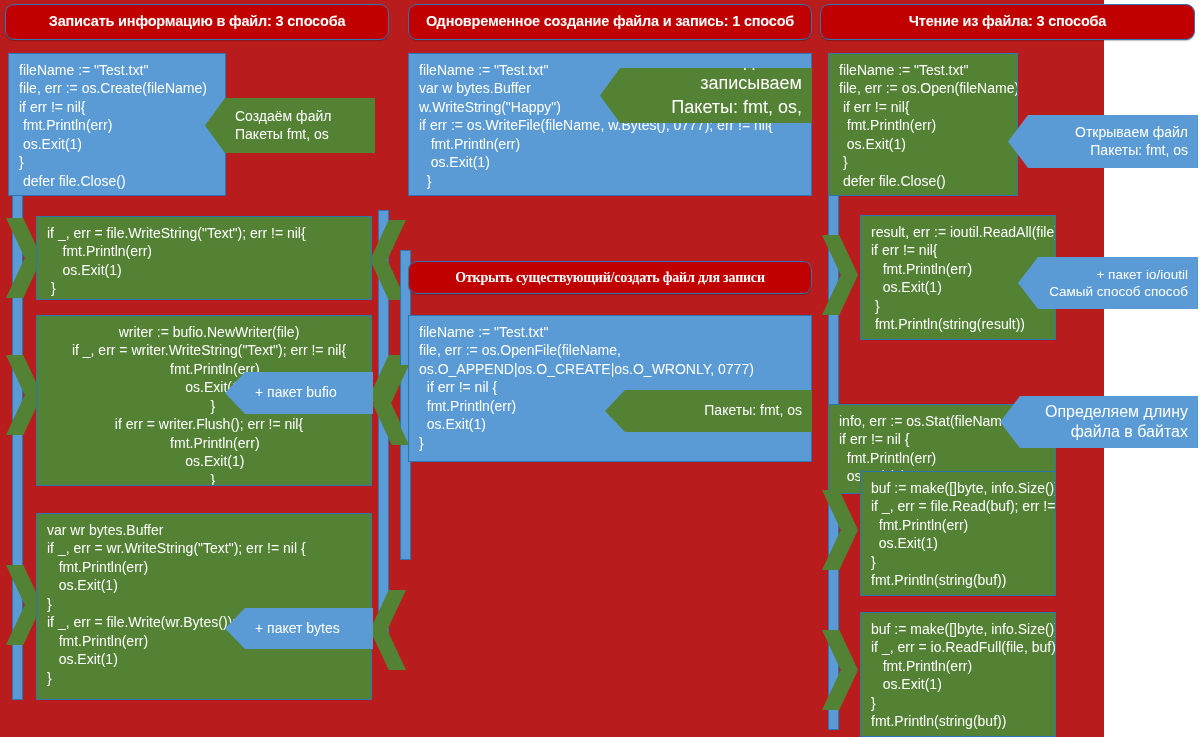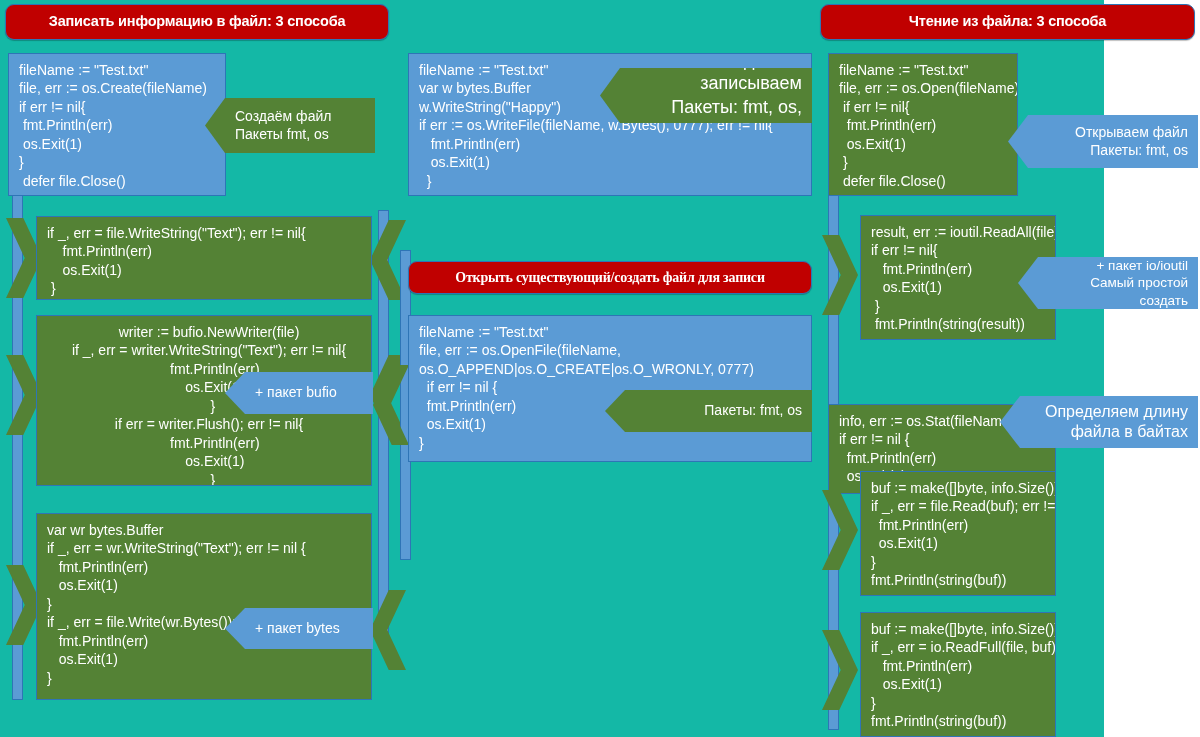--- a/index.html
+++ b/index.html
@@ -2,21 +2,21 @@
 <html><head>
 <meta charset="utf-8">
 <style>
   * { box-sizing: border-box; margin: 0; padding: 0; }
   html, body {
     width: 1200px; height: 737px;
     background: #ffffff;
     font-family: "Liberation Sans", sans-serif;
     overflow: hidden;
   }
-  #stage { position: relative; width: 1104px; height: 737px; background:#14b8a6; }
+  #stage { position: relative; width: 1104px; height: 737px; background:#b91c1c; }
 
   
   .banner {
     position: absolute;
     background: #C00000;
     border: 1.5px solid #2E75B6;
     border-radius: 9px;
     color: #ffffff;
     font-weight: bold;
     display: flex; align-items: center; justify-content: center;
@@ -126,20 +126,21 @@
    fmt.Println(err)
    os.Exit(1)
 }
 if _, err = file.Write(wr.Bytes()); err != nil {
    fmt.Println(err)
    os.Exit(1)
 }</div>
 
   <div class="callout blue pt-left" style="left:225px; top:608px; width:148px; height:41px; font-size:14px;">+ пакет bytes</div>
 
+  <div class="banner" style="left:408px; top:4px; width:404px; height:36px; font-size:14.5px;">Одновременное создание файла и запись: 1 способ</div>
 
   <div class="spine" style="left:400px; top:250px; width:11px; height:310px;"></div>
 
   <div class="code blue" style="left:408px; top:53px; width:404px; height:143px; font-size:14px;">fileName := "Test.txt"
 var w bytes.Buffer
 w.WriteString("Happy")
 if err := os.WriteFile(fileName, w.Bytes(), 0777); err != nil{
    fmt.Println(err)
    os.Exit(1)
   }</div>
@@ -179,21 +180,21 @@
   <div class="chev right" style="left:822px; top:235px; width:36px; height:80px;"></div>
 
   <div class="code green" style="left:860px; top:215px; width:196px; height:125px; font-size:14px;">result, err := ioutil.ReadAll(file)
 if err != nil{
    fmt.Println(err)
    os.Exit(1)
  }
  fmt.Println(string(result))</div>
 
   <div class="callout blue pt-left" style="left:1018px; top:257px; width:180px; height:52px; font-size:13.5px; justify-content:flex-end; text-align:right;">+ пакет io/ioutil
-Самый простой создать</div>
+Самый способ способ</div>
 
   <div class="code green" style="left:828px; top:364px; width:228px; height:90px; font-size:14px;margin-top:40px;">info, err := os.Stat(fileName)
 if err != nil {
   fmt.Println(err)
   os.Exit(1)</div>
 
   <div class="callout blue pt-left" style="left:1000px; top:396px; width:198px; height:52px; font-size:16px; justify-content:flex-end; text-align:right;">Определяем длину
 файла в байтах</div>
 
   <div class="chev right" style="left:822px; top:490px; width:36px; height:80px;"></div>

